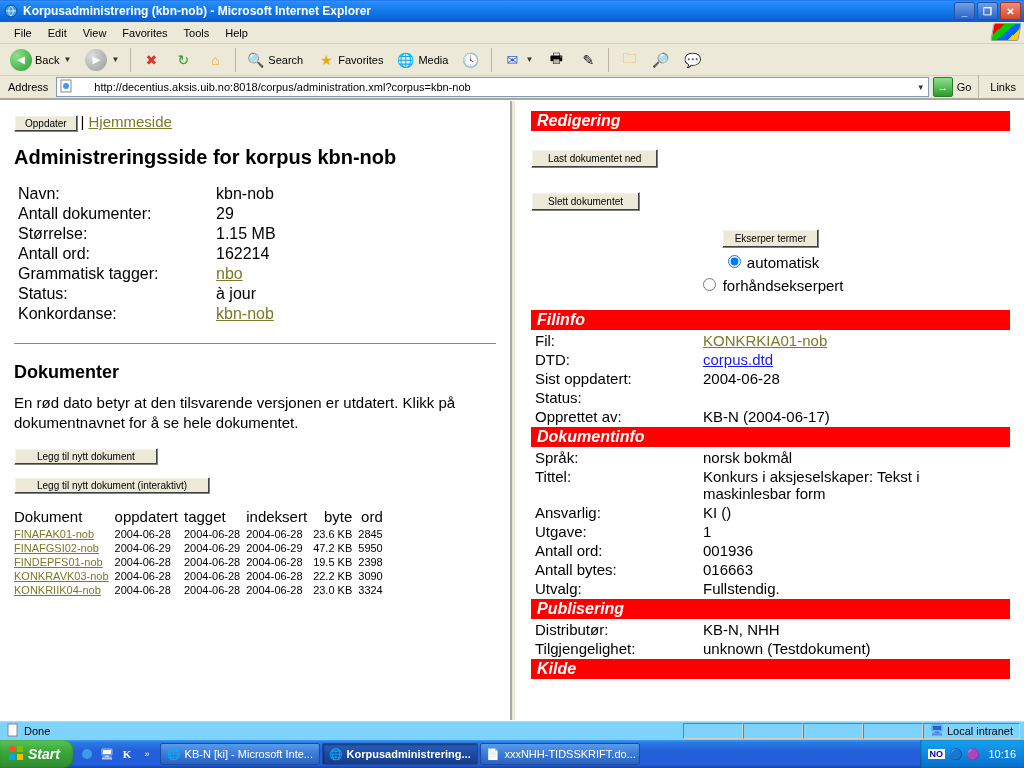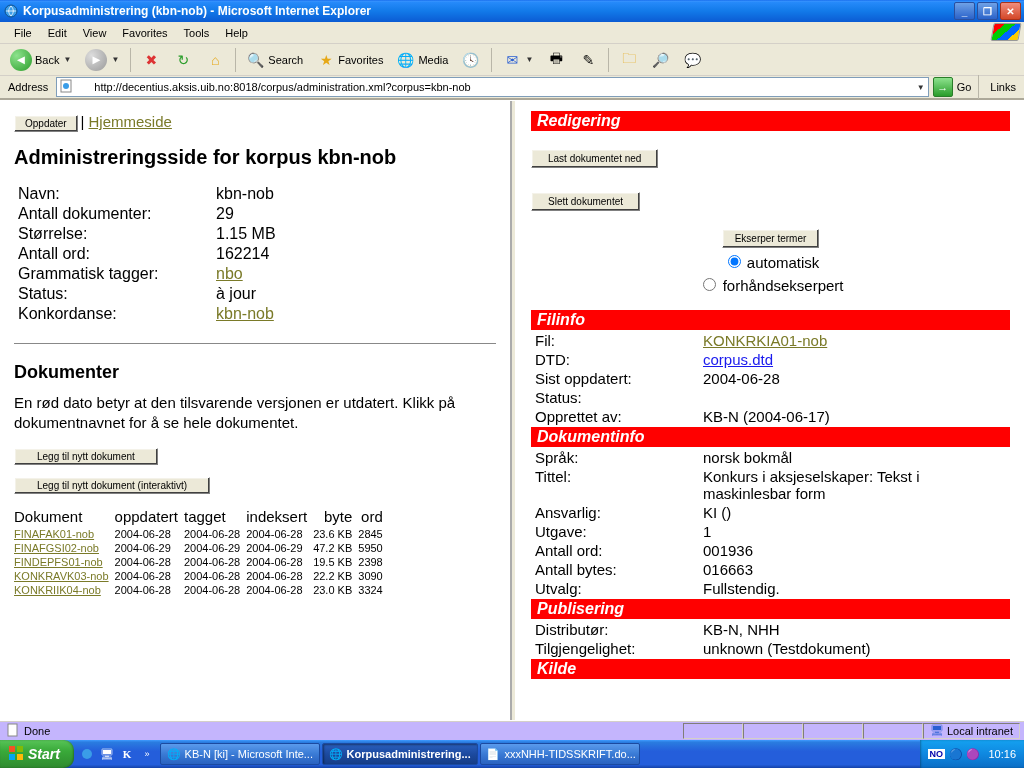--- a/index.html
+++ b/index.html
@@ -150,21 +150,21 @@
   }
   .right-section .info-row{font-size:15px;}
   .right-section .info-row .lbl{width:140px;}
   .pane-right{padding-top:10px;}
   .right-actions .btn-old{margin:6px 0;display:inline-block;}
   .radio-row{display:flex;align-items:center;gap:6px;font-size:15px;font-family:Arial,sans-serif;margin:12px 0 16px 0;flex-direction:column;}
   .radio-row input{margin:0 2px 0 6px;}
 
   
   .statusbar{
-    height:20px;background:#c4b5fd;border-top:1px solid #fff;
+    height:20px;background:#7dd3fc;border-top:1px solid #fff;
     display:flex;align-items:center;font-size:11px;padding:0 4px;
     box-shadow: inset 0 1px 0 #d4d0c8;
     text-align: center;
   }
   .statusbar .s-left{flex:1;padding-left:2px;display:flex;align-items:center;gap:4px;}
   .statusbar .cell{border:1px inset #d4d0c8;height:16px;padding:0 6px;display:flex;align-items:center;}
   .statusbar .cell.empty{width:60px;}
 
   
   .taskbar{

